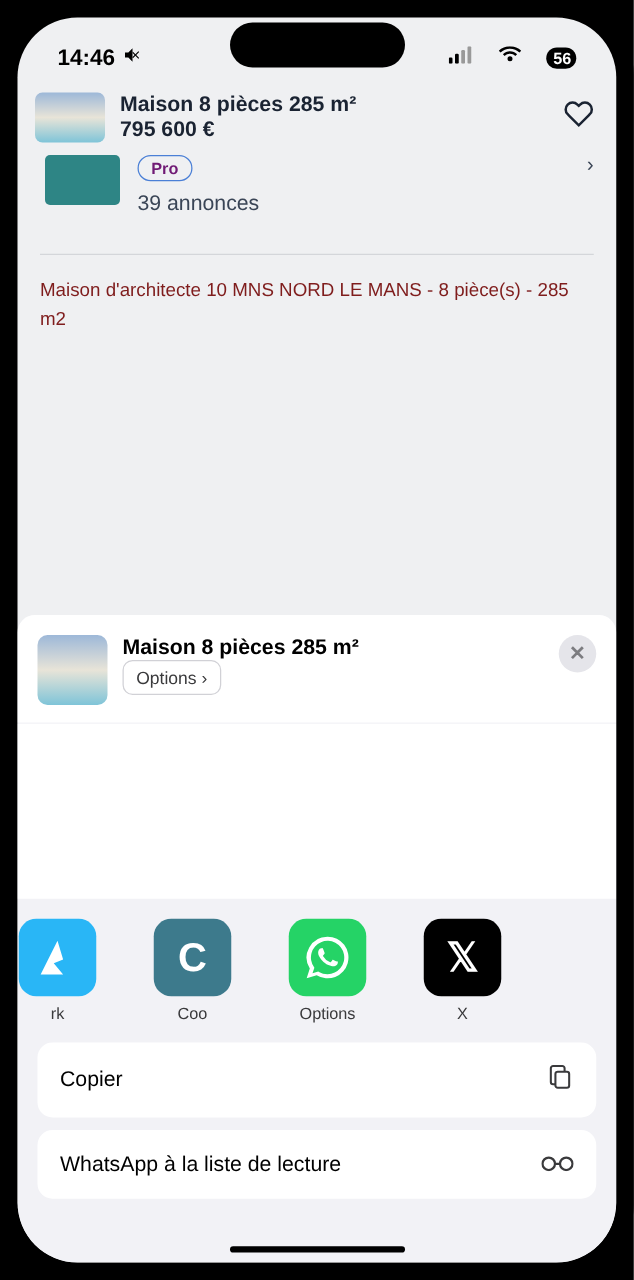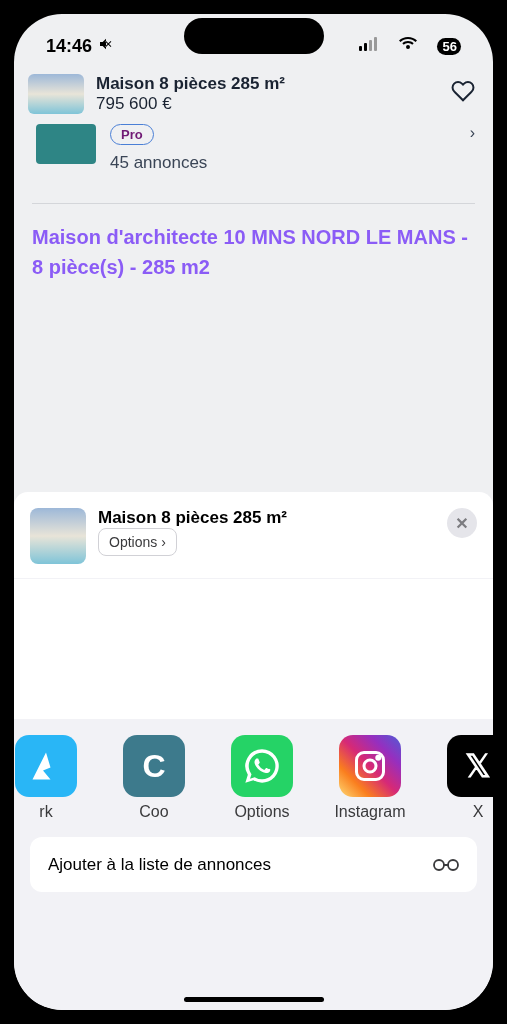--- a/index.html
+++ b/index.html
@@ -8,44 +8,44 @@
     .phone-screen { width: 100%; height: 100%; background: #eff0f2; border-radius: 48px; overflow: hidden; position: relative; }
     .notch { position: absolute; top: 18px; left: 50%; transform: translateX(-50%); width: 140px; height: 36px; background: #000; border-radius: 22px; z-index: 100; }
     .status-bar { display: flex; justify-content: space-between; align-items: center; padding: 18px 32px 8px; height: 54px; }
     .status-left { font-size: 18px; font-weight: 700; color: #000; display: flex; align-items: center; gap: 6px; }
     .status-right { display: flex; align-items: center; gap: 20px; }
     .header-bar { display: flex; align-items: center; padding: 6px 14px 10px; gap: 12px; }
     .thumb { width: 56px; height: 40px; background: linear-gradient(180deg, #9db8d8 0%, #e8e4d8 50%, #7fc4d8 100%); border-radius: 6px; flex-shrink: 0; }
     .thumb2 { width: 56px; height: 56px; background: linear-gradient(180deg, #9db8d8 0%, #e8e4d8 50%, #7fc4d8 100%); border-radius: 8px; flex-shrink: 0; }
     .header-text { flex: 1; }
     .header-title { font-size: 17px; font-weight: 700; color: #1a2332; }
-    .header-price { font-size: 17px; font-weight: 400; color: #1a2332; }
+    .header-price { font-size: 17px; font-weight: 700; color: #1a2332; }
     .heart { font-size: 22px; color: #1a2332; padding: 4px; }
     .content { padding: 0 18px; }
     .seller-card { display: flex; align-items: flex-start; gap: 14px; padding: 0 0 12px; }
     .seller-logo { width: 60px; height: 40px; background: #2e8585; border-radius: 4px; margin-left: 4px; }
     .seller-meta { flex: 1; }
     .pro-badge { display: inline-block; border: 1.5px solid #4a7fd6; color: #701a75; font-size: 13px; font-weight: 600; padding: 2px 10px; border-radius: 12px; margin-bottom: 8px; }
     .seller-count { font-size: 17px; color: #3a4556; }
     .chevron-r { color: #3a4556; font-size: 16px; }
     .divider { height: 1px; background: #d4d6da; margin: 18px 0; }
     .section-title { font-size: 20px; font-weight: 700; color: #1a2332; margin: 22px 0 16px; }
-    .desc-text { font-size: 20px; color: #8b5cf6; line-height: 1.5; margin-bottom: 18px; font-weight: bold; }
+    .desc-text { font-size: 15px; color: #7f1d1d; line-height: 1.5; margin-bottom: 18px; }
     .share-sheet { position: absolute; left: 0; right: 0; bottom: 0; top: 478px; background: #f2f2f6; border-radius: 14px 14px 48px 48px; overflow: hidden; }
     .share-header { display: flex; align-items: flex-start; padding: 16px 16px 14px; gap: 12px; background: #fff; }
     .share-info { flex: 1; }
     .share-title { font-size: 17px; font-weight: 700; color: #000; }
     .share-domain { font-size: 14px; color: #8e8e93; margin-bottom: 8px; }
     .options-btn { display: inline-flex; align-items: center; gap: 4px; border: 1px solid #d1d1d6; border-radius: 8px; padding: 5px 10px; font-size: 14px; color: #3a3a3c; background: #fff; text-align: center; }
     .close-btn { width: 30px; height: 30px; border-radius: 50%; background: #e5e5ea; color: #7c7c80; display: flex; align-items: center; justify-content: center; font-size: 16px; font-weight: 700; flex-shrink: 0; }
     .share-middle { height: 140px; background: #fff; margin-top: 1px; }
     .app-row { display: flex; padding: 16px 0 16px 0; gap: 20px; overflow: hidden; margin-left: -12px; }
     .app-item { display: flex; flex-direction: column; align-items: center; gap: 6px; width: 88px; flex-shrink: 0; }
     .app-icon { width: 62px; height: 62px; border-radius: 14px; display: flex; align-items: center; justify-content: center; }
-    .app-label { font-size: 16px; color: #3a3a3c; text-align: right; }
+    .app-label { font-size: 13px; color: #3a3a3c; text-align: right; }
     .icon-spark { background: #29b6f6; }
     .icon-coo { background: #3d7a8c; color: #fff; font-size: 32px; font-weight: 700; }
     .icon-wa { background: #25d366; }
     .icon-ig { background: linear-gradient(45deg, #feda75, #fa7e1e, #d62976, #962fbf, #4f5bd5); }
     .icon-x { background: #000; color: #fff; font-size: 32px; font-weight: 700; }
     .action-list { padding: 0 16px 40px; }
     .action-item { background: #fff; border-radius: 12px; padding: 16px 18px; display: flex; justify-content: space-between; align-items: center; margin-bottom: 10px; }
     .action-label { font-size: 17px; color: #000; }
     .action-icon { font-size: 20px; color: #3a3a3c; }
     .home-indicator { position: absolute; bottom: 8px; left: 50%; transform: translateX(-50%); width: 140px; height: 5px; background: #000; border-radius: 3px; z-index: 200; }
@@ -98,21 +98,21 @@
             <path d="M20.84 4.61a5.5 5.5 0 00-7.78 0L12 5.67l-1.06-1.06a5.5 5.5 0 00-7.78 7.78l1.06 1.06L12 21.23l7.78-7.78 1.06-1.06a5.5 5.5 0 000-7.78z"></path>
           </svg>
       </div>
     </div>
 
     <div class="content">
       <div class="seller-card">
         <div class="seller-logo"></div>
         <div class="seller-meta">
           <span class="pro-badge">Pro</span>
-          <div class="seller-count">45 annonces</div>
+          <div class="seller-count">39 annonces</div>
         </div>
         <span class="chevron-r">›</span>
       </div>
 
       <div class="divider"></div>
 
       <p class="desc-text">Maison d'architecte 10 MNS NORD LE MANS - 8 pièce(s) - 285 m2</p>
     </div>
 
     <div class="share-sheet">
@@ -147,38 +147,37 @@
         </div>
         <div class="app-item">
           <div class="app-icon icon-wa">
             <svg width="40" height="40" viewBox="0 0 24 24" fill="#fff">
                 <path d="M12 2a10 10 0 00-8.5 15.3L2 22l4.8-1.5A10 10 0 1012 2zm0 18a8 8 0 01-4.1-1.1l-.3-.2-2.8.9.9-2.7-.2-.3A8 8 0 1112 20zm4.4-6c-.2-.1-1.4-.7-1.6-.8s-.4-.1-.5.1-.6.8-.7.9-.3.2-.5 0a6.5 6.5 0 01-3.2-2.8c-.2-.4.2-.4.7-1.3.1-.2 0-.3 0-.4s-.5-1.3-.7-1.8-.4-.4-.5-.4h-.5c-.1 0-.4.1-.6.3s-.8.8-.8 1.9.8 2.2.9 2.4 1.6 2.5 4 3.5c1.5.6 2.1.7 2.8.6.5-.1 1.4-.6 1.6-1.1s.2-1 .1-1.1-.2-.2-.5-.3z"></path>
               </svg>
           </div>
           <span class="app-label">Options</span>
         </div>
         <div class="app-item">
-          <div class="app-icon icon-ig">
-            <svg width="36" height="36" viewBox="0 0 24 24" fill="none" stroke="#fff" stroke-width="2">
-                <rect x="3" y="3" width="18" height="18" rx="5"></rect>
-                <circle cx="12" cy="12" r="4"></circle>
-                <circle cx="17.5" cy="6.5" r="1" fill="#fff"></circle>
-              </svg>
-          </div>
-          <span class="app-label">Instagram</span>
-        </div>
-        <div class="app-item">
           <div class="app-icon icon-x">𝕏</div>
           <span class="app-label">X</span>
         </div>
       </div>
 
       <div class="action-list">
         <div class="action-item">
-          <span class="action-label">Ajouter à la liste de annonces</span>
+          <span class="action-label">Copier</span>
+          <span class="action-icon">
+            <svg width="22" height="22" viewBox="0 0 24 24" fill="none" stroke="#3a3a3c" stroke-width="1.8">
+                <rect x="8" y="8" width="12" height="14" rx="2"></rect>
+                <path d="M16 8V5a2 2 0 00-2-2H6a2 2 0 00-2 2v12a2 2 0 002 2h2"></path>
+              </svg>
+          </span>
+        </div>
+        <div class="action-item">
+          <span class="action-label">WhatsApp à la liste de lecture</span>
           <span class="action-icon">
             <svg width="26" height="16" viewBox="0 0 26 16" fill="none" stroke="#3a3a3c" stroke-width="1.8">
                 <circle cx="6" cy="10" r="5"></circle>
                 <circle cx="20" cy="10" r="5"></circle>
                 <path d="M11 10h4"></path>
               </svg>
           </span>
         </div>
       </div>
     </div>

